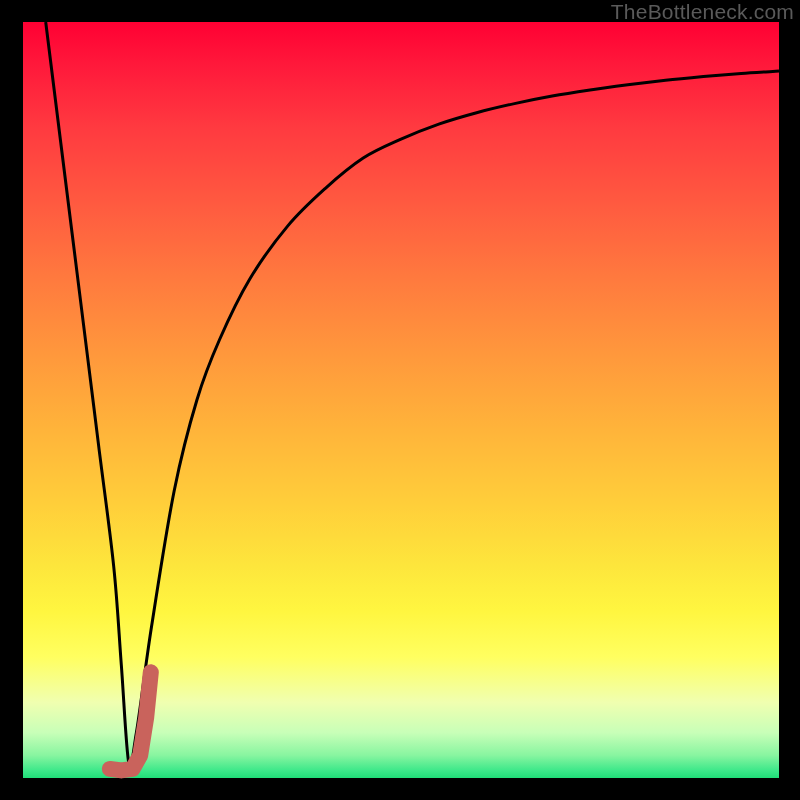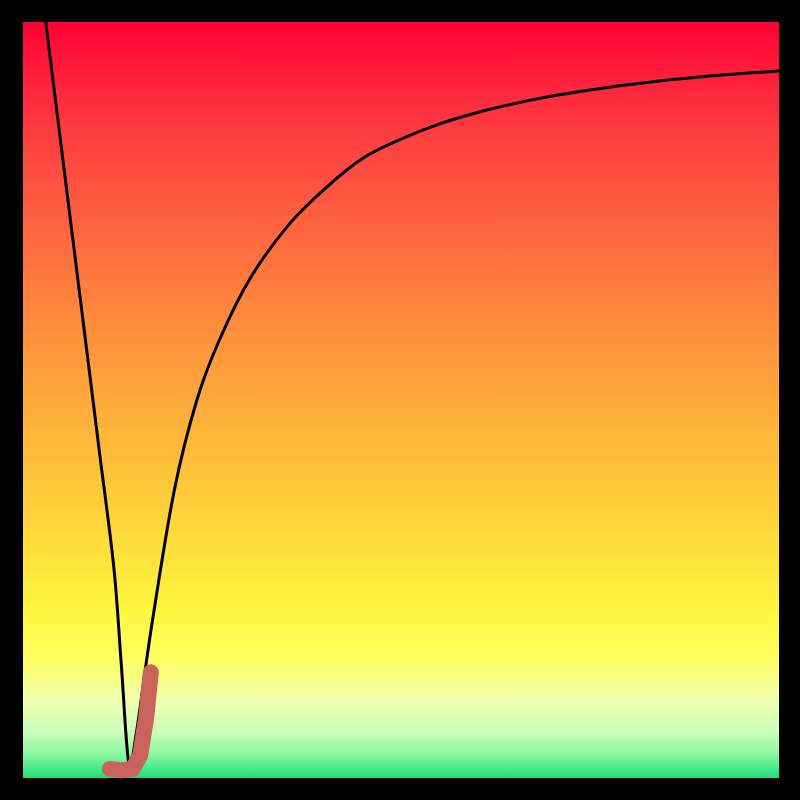--- a/index.html
+++ b/index.html
@@ -67,13 +67,14 @@
 <body>
 
 <div class="frame">
   <div class="plot-area"></div>
 
   <svg class="overlay" viewBox="0 0 756 756" preserveAspectRatio="none">
     <path id="series-0" fill="none" stroke="#000000" stroke-width="3" d="M 22.7 0.0 C 25.2 20.2 31.5 70.6 37.8 121.0 C 44.1 171.4 54.2 252.0 60.5 302.4 C 66.8 352.8 70.6 383.0 75.6 423.4 C 80.6 463.7 86.9 507.8 90.7 544.3 C 94.5 580.9 95.8 609.8 98.3 642.6 C 100.8 675.4 103.3 729.5 105.8 740.9 C 108.4 752.2 109.6 733.3 113.4 710.6 C 117.2 688.0 122.2 645.1 128.5 604.8 C 134.8 564.5 143.6 506.5 151.2 468.7 C 158.8 430.9 166.3 403.2 173.9 378.0 C 181.4 352.8 187.7 337.7 196.6 317.5 C 205.4 297.4 215.5 275.9 226.8 257.0 C 238.1 238.1 252.0 219.2 264.6 204.1 C 277.2 189.0 289.8 177.7 302.4 166.3 C 315.0 155.0 327.6 144.3 340.2 136.1 C 352.8 127.9 365.4 122.9 378.0 117.2 C 390.6 111.5 403.2 106.5 415.8 102.1 C 428.4 97.7 441.0 94.1 453.6 90.7 C 466.2 87.3 478.8 84.4 491.4 81.6 C 504.0 78.9 516.6 76.4 529.2 74.1 C 541.8 71.8 554.4 69.9 567.0 68.0 C 579.6 66.1 592.2 64.4 604.8 62.7 C 617.4 61.1 630.0 59.6 642.6 58.2 C 655.2 56.8 667.8 55.6 680.4 54.4 C 693.0 53.3 705.6 52.3 718.2 51.4 C 730.8 50.5 749.7 49.5 756.0 49.1"></path>
     <path id="series-1" fill="none" stroke="#c9635c" stroke-width="16" stroke-linecap="round" stroke-linejoin="round" d="M 86.9 746.9 L 98.3 748.4 L 109.6 746.9 L 117.2 733.3 L 123.2 695.5 L 127.8 650.2"></path>
   </svg>
 
+  <div class="watermark">TheBottleneck.com</div>
 </div>
 
 </body></html>

